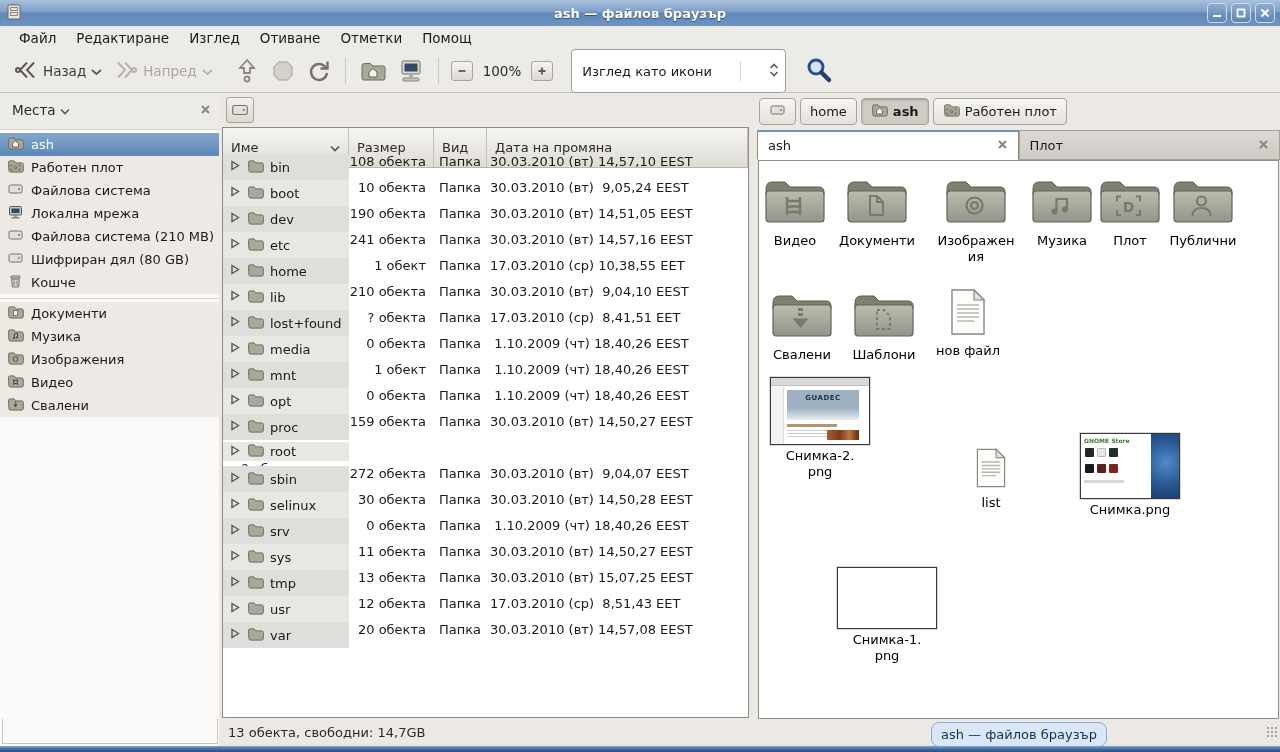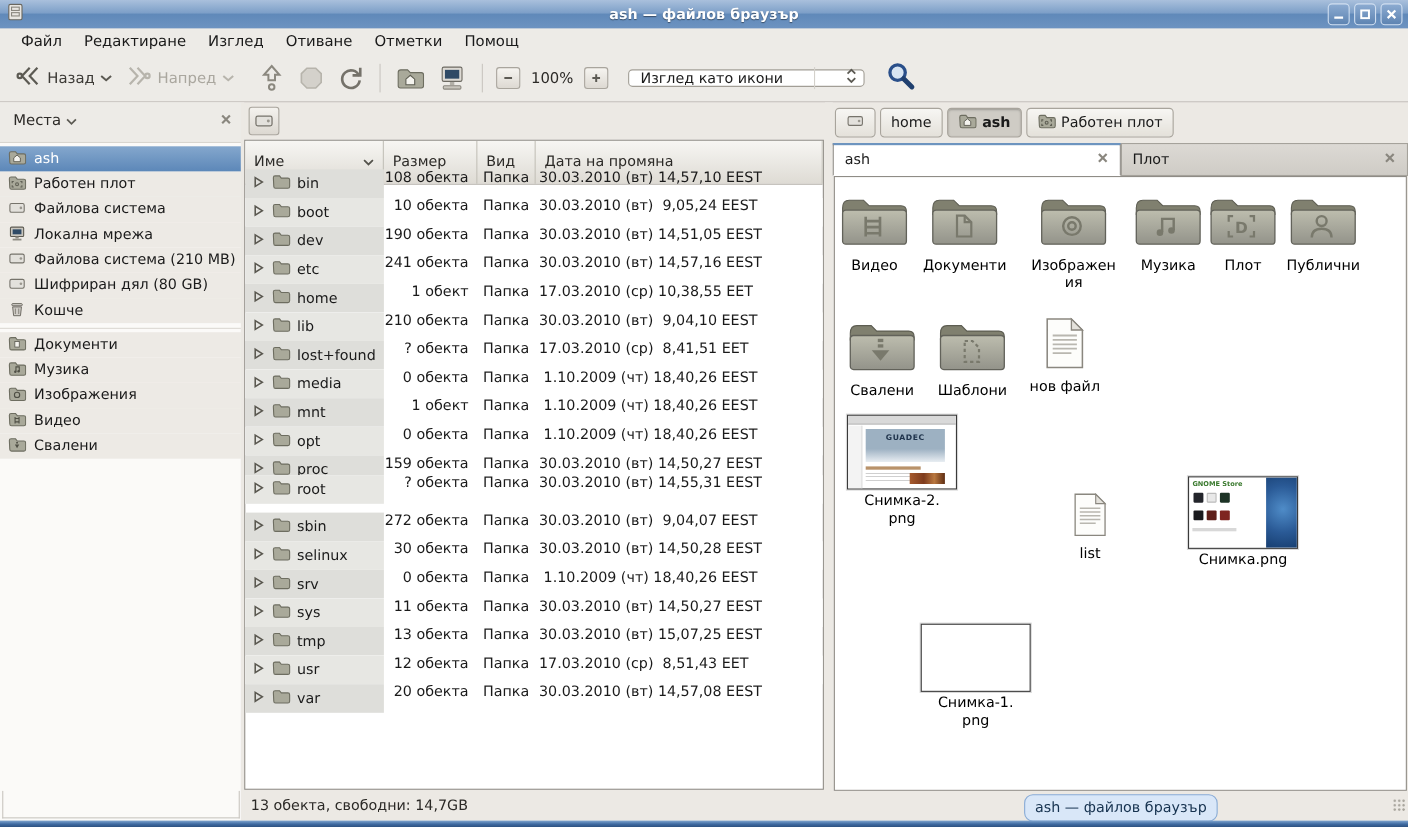--- a/index.html
+++ b/index.html
@@ -26,21 +26,21 @@
   .toolbar { position:absolute; left:0; top:50px; width:100%; height:43px; background:#edebe7;
     border-bottom:1px solid #c6c3bd; display:flex; align-items:center; padding-left:8px; }
   .tool-button { display:flex; align-items:center; gap:5px; padding:4px 6px; border-radius:3px; }
   .tool-button .lbl { font-size:13.5px; color:#3c3a36; }
   .tool-button.disabled .lbl { color:#aaa79f; }
   .tsep { width:1px; height:26px; background:#c9c6c0; margin:0 8px; }
   .small-zoom-btn { width:22px; height:20px; border:1px solid #a9a59d; border-radius:3px;
     background:linear-gradient(180deg,#f6f4f0,#ddd9d2); display:flex; align-items:center; justify-content:center;
     margin:0 4px; }
   .zoom-label { font-size:13.5px; margin:0 6px; color:#2c2a27; }
-  .combo { margin-left:14px; height:16px; min-width:178px; background:#fff; border:1px solid #a29e96;
+  .combo { margin-left:14px; height:44px; min-width:178px; background:#fff; border:1px solid #a29e96;
     border-radius:4px; display:flex; align-items:center; padding:0 6px 0 10px; gap:28px; }
   .combo .combo-sep { width:1px; height:20px; background:#d4d1cb; margin-left:auto; }
   .search-btn { margin-left:16px; padding:3px; }
 
   
   .sidebar { position:absolute; left:0; top:93px; width:219px; height:653px; background:#edebe7; }
   .sidebar-header { height:34px; display:flex; align-items:center; padding:0 8px 0 12px; }
   .sidebar-header .hdr-label { font-size:13.5px; color:#2c2a27; }
   .sidebar-list { position:absolute; left:0; top:36px; width:219px; bottom:0; background:#fbfaf8;
     border-top:1px solid #d8d5cf; }
@@ -526,21 +526,21 @@
               </svg></span>
             <span><svg width="19" height="16" viewBox="0 0 16 16">
                 <path d="M1 4.5 q0-1.6 1.6-1.6 h4 l1.6 2 h6 q1.6 0 1.6 1.6 v6 q0 1.6-1.6 1.6 h-11.2 q-1.6 0-1.6-1.6 z" fill="#a9a99a" stroke="#6d6d60" stroke-width="1"></path>
               </svg></span>
             <span>proc</span>
           </div>
           <div class="c-size">159 обекта</div>
           <div class="c-type">Папка</div>
           <div class="c-date">30.03.2010 (вт) 14,50,27 EEST</div>
         </div>
-        <div class="lrow even" style="top: 304px;">
+        <div class="lrow even" style="top: 314px; flex-direction: column;">
           <div class="c-name">
             <span><svg width="12" height="13" viewBox="0 0 12 13">
                 <path d="M3 2.5 L9.5 6.5 L3 10.5 z" fill="none" stroke="#5a5850" stroke-width="1.4"></path>
               </svg></span>
             <span><svg width="19" height="16" viewBox="0 0 16 16">
                 <path d="M1 4.5 q0-1.6 1.6-1.6 h4 l1.6 2 h6 q1.6 0 1.6 1.6 v6 q0 1.6-1.6 1.6 h-11.2 q-1.6 0-1.6-1.6 z" fill="#a9a99a" stroke="#6d6d60" stroke-width="1"></path>
               </svg></span>
             <span>root</span>
           </div>
           <div class="c-size">? обекта</div>

